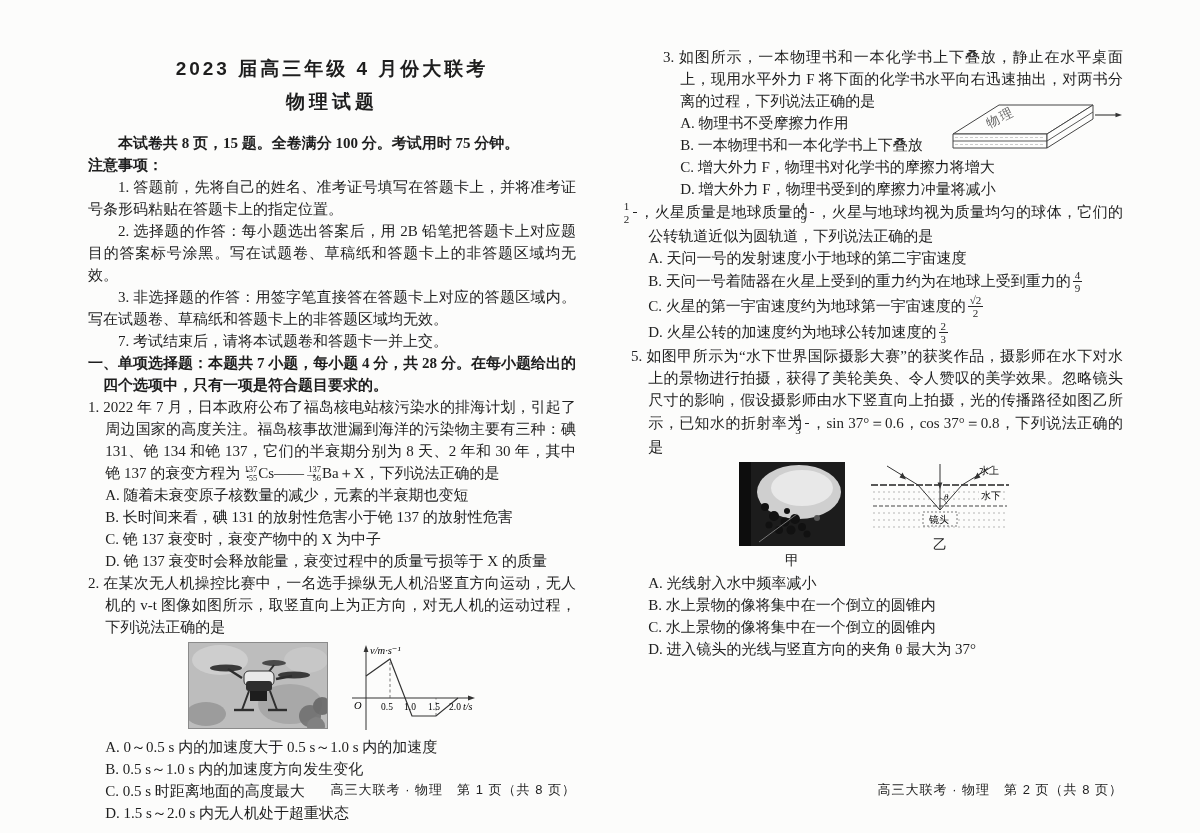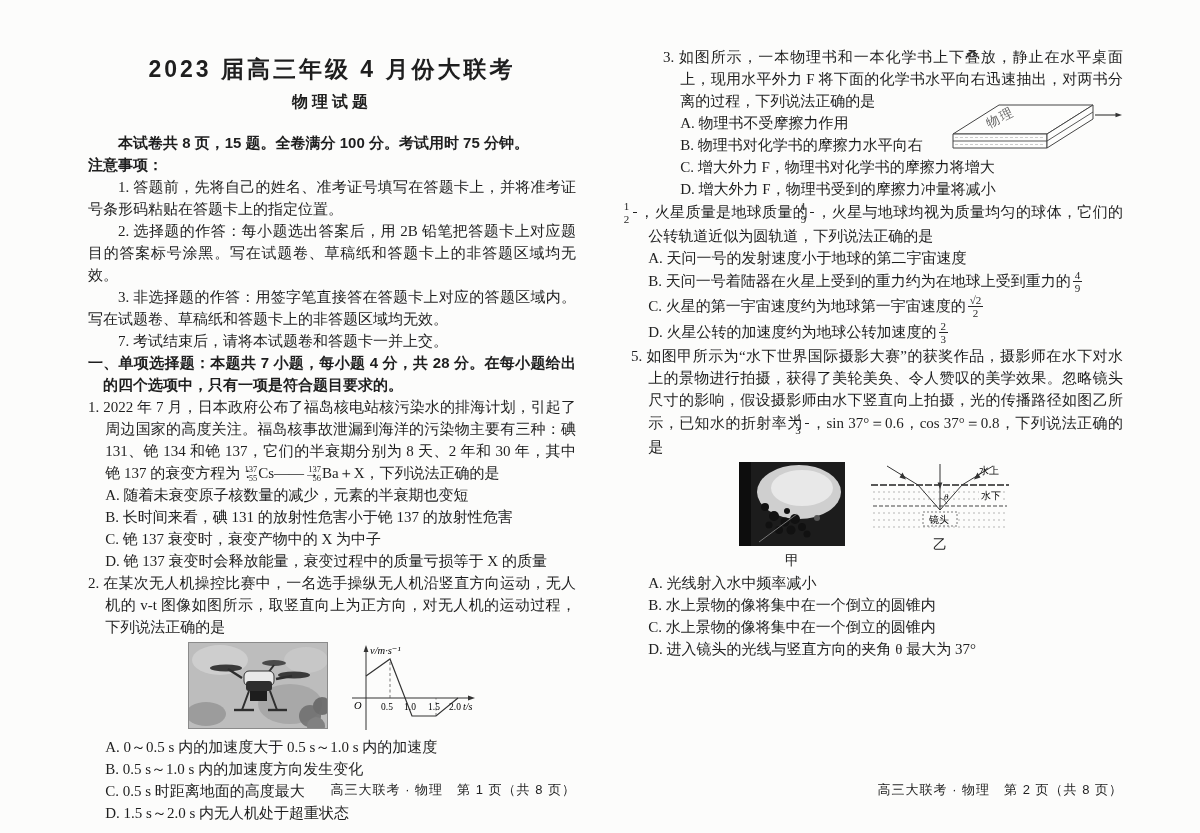--- a/index.html
+++ b/index.html
@@ -1,25 +1,25 @@
 <!DOCTYPE html>
 <html><head>
 <meta charset="utf-8">
 <style>
   html,body{margin:0;padding:0;background:#e9e9e9;}
   #page{position:relative;width:1200px;height:833px;background:#fcfcfb;overflow:hidden;
         font-family:"Liberation Serif","DejaVu Serif",serif;color:#1e1e1e;font-size:15px;line-height:22px;}
   .col{position:absolute;top:46px;}
   #col-left{left:88px;width:488px;}
   #col-right{left:631px;width:492px;}
-  .hei{font-family:Liberation Sans, sans-serif;font-weight:bold;}
+  .hei{font-family:Liberation Serif, serif;font-weight:bold;}
   h1.title{font-family:"Liberation Sans","DejaVu Sans",sans-serif;font-weight:bold;
-           font-size:23px;line-height:30px;text-align:center;margin:8px 0 0 0;letter-spacing:3px;}
+           font-size:19px;line-height:30px;text-align:center;margin:8px 0 0 0;letter-spacing:3px;}
   h2.subtitle{font-family:"Liberation Sans","DejaVu Sans",sans-serif;font-weight:bold;
-              font-size:16px;line-height:24px;text-align:center;margin:6px 0 0 0;letter-spacing:4px;}
+              font-size:19px;line-height:24px;text-align:center;margin:6px 0 0 0;letter-spacing:4px;}
   p{margin:0;text-align:justify;}
   .intro{text-indent:2em;margin-top:18px;}
   .nhead{margin-top:0;}
   .notice{text-indent:2em;}
   .hang1{padding-left:1em;text-indent:-1em;}
   .q{padding-left:1.15em;text-indent:-1.15em;}
   .opt{margin-left:1.15em;}
   .figrow{display:flex;align-items:flex-start;margin:4px 0 2px 0;}
   .figcap{text-align:center;font-size:14px;line-height:18px;}
   .frac{display:inline-block;text-align:center;vertical-align:-0.6em;line-height:1.1;
@@ -115,21 +115,21 @@
     <p class="opt">B. 0.5 s～1.0 s 内的加速度方向发生变化</p>
     <p class="opt">C. 0.5 s 时距离地面的高度最大</p>
     <p class="opt">D. 1.5 s～2.0 s 内无人机处于超重状态</p>
   </div>
 
   <div class="col" id="col-right">
 
     <div class="q3wrap">
       <p class="q">3. 如图所示，一本物理书和一本化学书上下叠放，静止在水平桌面上，现用水平外力 F 将下面的化学书水平向右迅速抽出，对两书分离的过程，下列说法正确的是</p>
       <p class="opt">A. 物理书不受摩擦力作用</p>
-      <p class="opt">B. 物理书对化学书的摩擦力水平向右</p>
+      <p class="opt">B. 一本物理书和一本化学书上下叠放</p>
       <p class="opt">C. 增大外力 F，物理书对化学书的摩擦力将增大</p>
       <p class="opt">D. 增大外力 F，物理书受到的摩擦力冲量将减小</p>
       <div class="bookfig">
         <svg width="178" height="66" viewBox="0 0 178 66">
           <polygon points="8,42 54,13 148,13 102,42" fill="#fdfdfc" stroke="#444" stroke-width="1"></polygon>
           <polygon points="8,42 102,42 102,56 8,56" fill="#fdfdfc" stroke="#444" stroke-width="1"></polygon>
           <polygon points="102,42 148,13 148,27 102,56" fill="#fdfdfc" stroke="#444" stroke-width="1"></polygon>
           <line x1="8" y1="49" x2="102" y2="49" stroke="#444" stroke-width="0.9"></line>
           <line x1="102" y1="49" x2="148" y2="20" stroke="#444" stroke-width="0.9"></line>
           <line x1="10" y1="45.5" x2="100" y2="45.5" stroke="#999" stroke-width="0.5" stroke-dasharray="3,2"></line>

